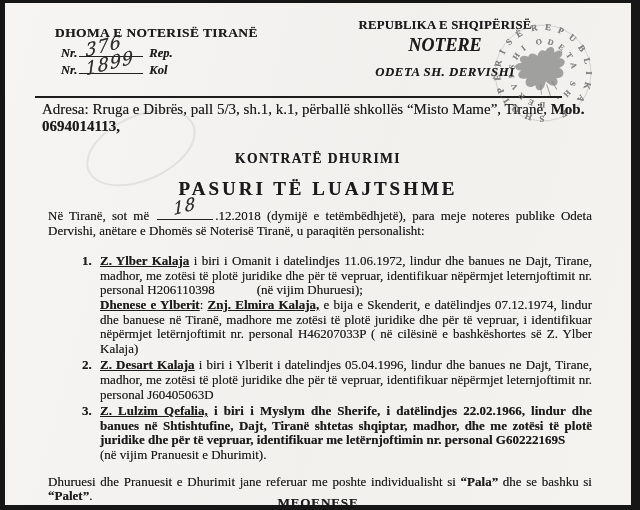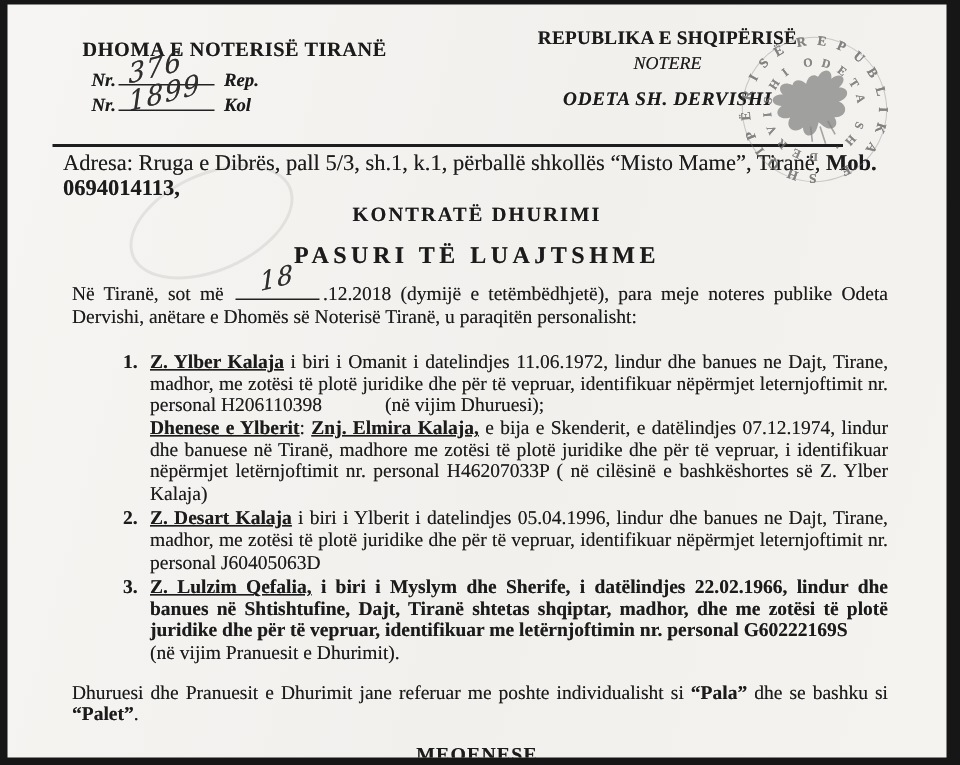--- a/index.html
+++ b/index.html
@@ -19,40 +19,40 @@
   .nrline{position:absolute;left:56px;font-size:12.5px;font-weight:bold;font-style:italic;}
   .nrline.rep{top:41px;} .nrline.kol{top:58px;}
   .blank{display:inline-block;width:64px;height:12px;border-bottom:1.6px solid #222;position:relative;margin:0 6px 0 2px;vertical-align:baseline;}
   .hand{
     position:absolute;left:6px;top:-9px;font-family:"DejaVu Serif",serif;font-style:italic;
     font-weight:normal;font-size:18px;color:#2e2e2e;transform:rotate(-14deg) skewX(-12deg);
     letter-spacing:1px;white-space:nowrap;
   }
   .hdr-right{position:absolute;left:325px;top:15px;width:230px;text-align:center;}
   .republic{font-size:12.8px;font-weight:bold;letter-spacing:.2px;}
-  .role{font-size:12px;font-weight:normal;font-style:italic;margin-top:2px;}
+  .role{font-size:18px;font-weight:bold;font-style:italic;margin-top:2px;}
   .notary{font-size:12.8px;font-weight:bold;font-style:italic;margin-top:9px;letter-spacing:.5px;}
   
   .stamp{position:absolute;left:486px;top:18px;opacity:.8;transform:rotate(-18deg);z-index:3;}
   .stamp-ring{fill:none;stroke:#8a8a8a;stroke-width:.7;opacity:.5;}
   .stamp-text{fill:#676767;font-family:"Liberation Serif",serif;font-size:9px;font-weight:bold;letter-spacing:1.6px;}
   .stamp-text.inner{font-size:8px;letter-spacing:1.2px;fill:#6e6e6e;}
   .eagle{fill:#6a6a6a;opacity:.75;}
   .eagle-lines{stroke:#6a6a6a;stroke-width:1.1;opacity:.7;fill:none;}
   .ghost-stamp{
     position:absolute;left:78px;top:112px;width:112px;height:62px;border-radius:50%;
     border:2.5px solid rgba(70,70,70,.10);transform:rotate(-24deg);z-index:1;
   }
   .rule{height:2px;background:#1d1d1d;width:527px;margin-left:30px;}
   .address{margin:3px 30px 0 37px;font-size:15px;}
   .address b{font-weight:bold;}
   
-  .titles{text-align:center;margin-top:0;}
+  .titles{text-align:center;margin-top:16px;}
   .t1{font-size:13.6px;font-weight:bold;letter-spacing:1.4px;}
-  .t2{font-size:16px;font-weight:bold;letter-spacing:3px;margin-top:11px;}
+  .t2{font-size:19px;font-weight:bold;letter-spacing:3px;margin-top:11px;}
   .t3{font-size:13.6px;font-weight:bold;letter-spacing:2.2px;margin-top:11px;}
   
   .bodytext{margin:7px 39px 0 43px;font-size:13px;line-height:14.6px;}
   .intro{text-align:justify;}
   .dateblank{display:inline-block;width:56px;height:12px;border-bottom:1.4px solid #222;position:relative;margin:0 2px;}
   .dateblank .hand{left:16px;top:-8px;font-size:17px;}
   .parties{margin-top:16px;}
   .party{position:relative;padding-left:52px;text-align:justify;margin-top:2px;}
   .party .num{position:absolute;left:34px;font-weight:bold;}
   .pname{font-weight:bold;text-decoration:underline;}

